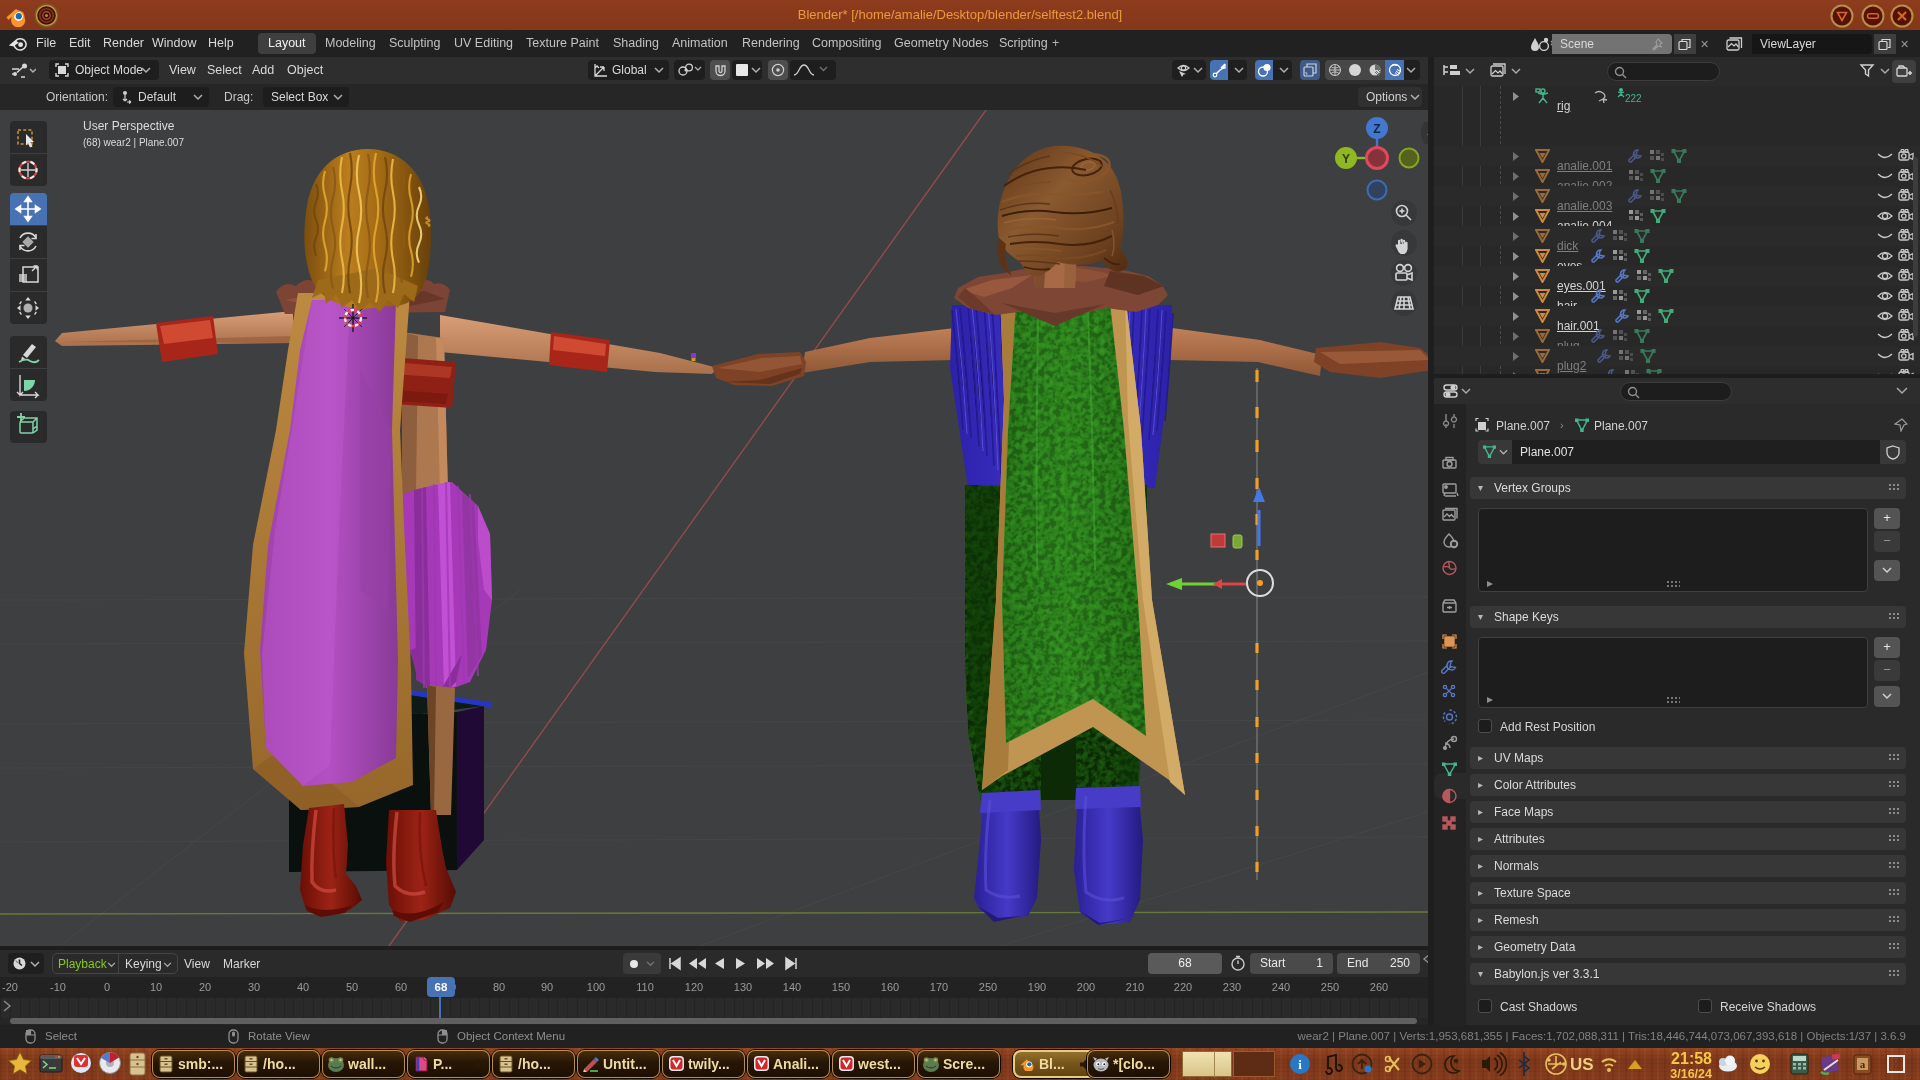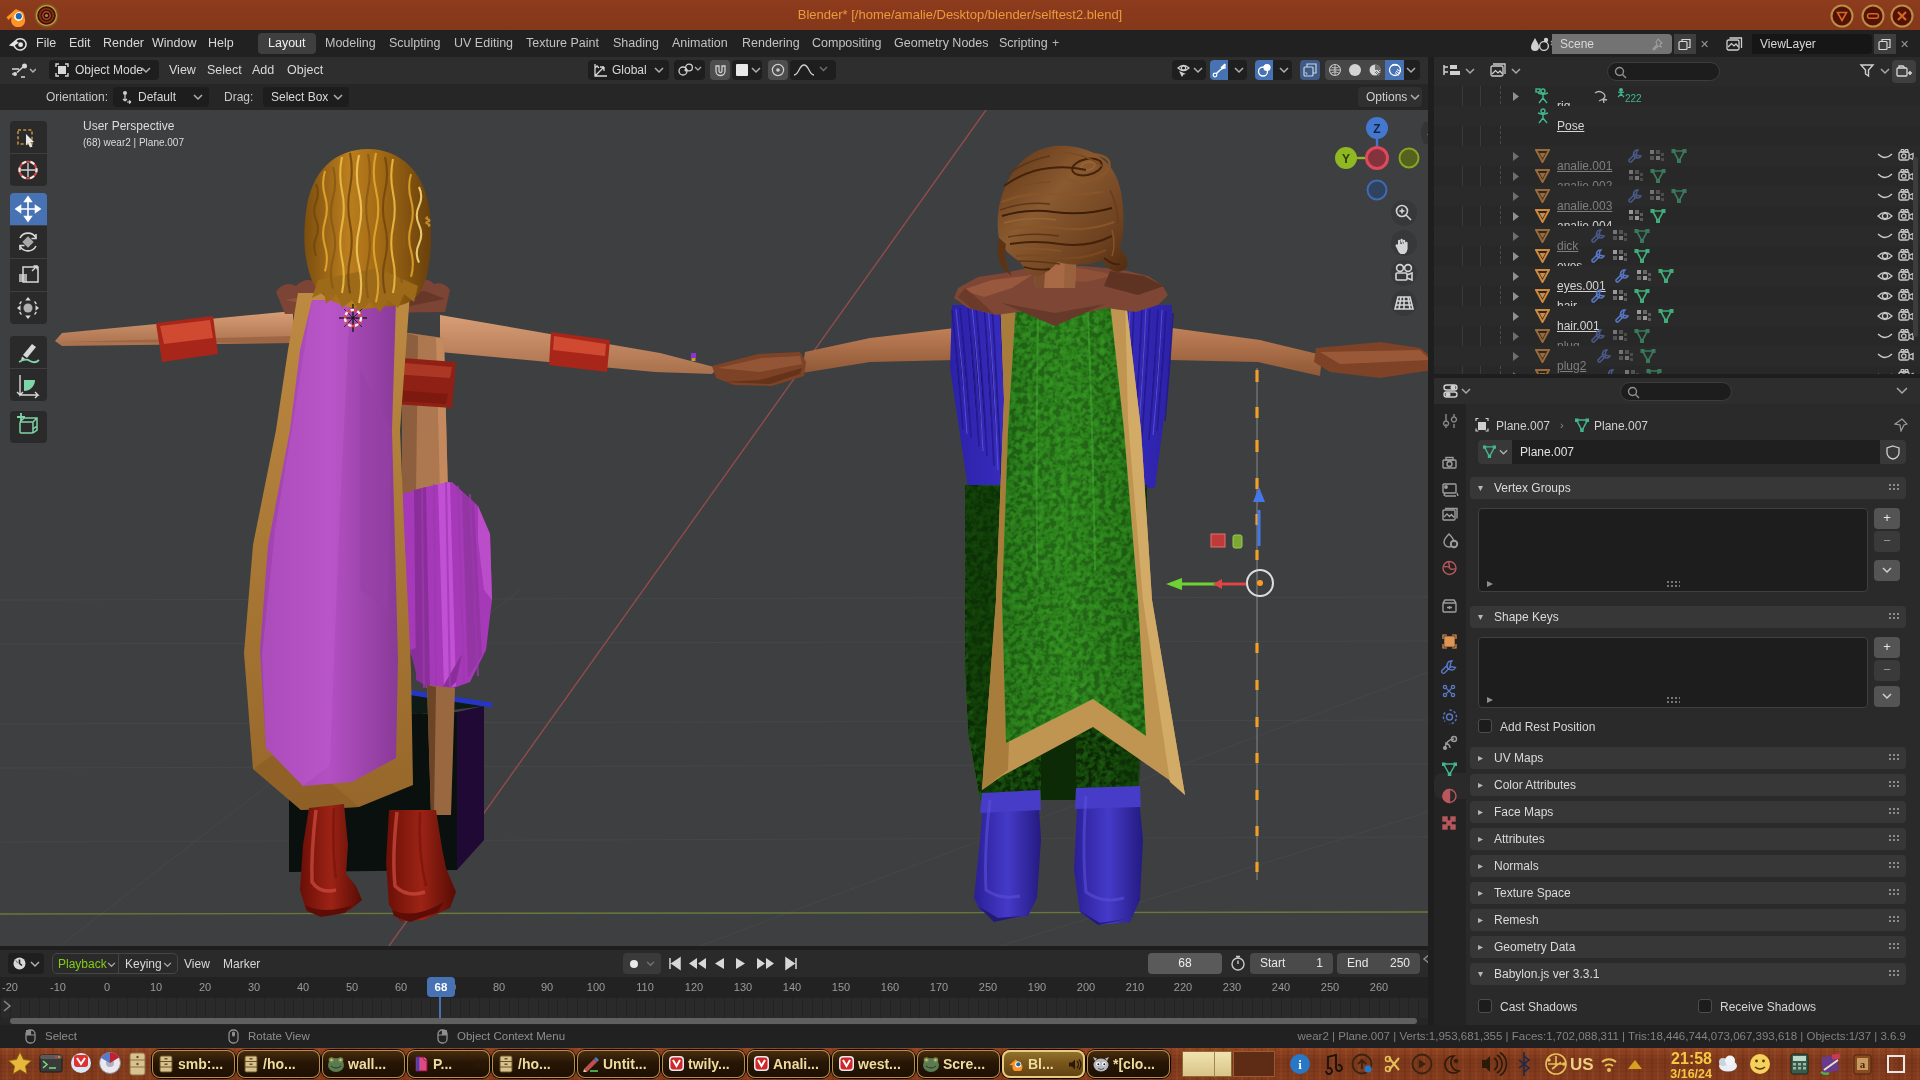--- a/index.html
+++ b/index.html
@@ -73,21 +73,21 @@
   #taskbar::before { content:""; position:absolute; left:0; top:0; width:100%; height:100%;
     background-image:repeating-linear-gradient(90deg, rgba(40,10,0,.10) 0 2px, transparent 2px 6px,
       rgba(255,200,120,.05) 6px 8px, transparent 8px 13px),
       repeating-linear-gradient(0deg, rgba(0,0,0,.06) 0 1px, transparent 1px 4px); }
   .taskbtn { position:absolute; top:2px; height:28px; border-radius:8px;
     background:linear-gradient(#4a2e11,#271605 45%,#1c0f02);
     border:1px solid #21ersdf; box-shadow:0 0 0 1px #100800, inset 0 0 0 1px #b78f4a;
     color:#efdc9e; font-weight:bold; font-size:14px; }
   .taskbtn .lbl { position:absolute; left:26px; top:6px; white-space:nowrap; }
   .taskbtn.active { background:linear-gradient(#96772f,#79571c 45%,#5e3f10);
-    box-shadow:0 0 0 1px #100800, inset 0 0 0 2px #e8cc80; }
+    box-shadow:0 0 0 1px #100800, inset 0 0 0 2px #e8cc80;margin-left:11px; }
 </style>
 </head>
 <body>
 <div id="page">
   <div id="titlebar" class="abs">
     <svg class="abs" style="left:5px;top:4px" width="23" height="23" viewBox="0 0 23 23">
       <path d="M2 13 L10 6 L16 10 A7 7 0 1 1 7 13 L3 16 Z" fill="#ff9427"></path>
       <circle cx="13.5" cy="12.5" r="6" fill="#ff9427"></circle>
       <circle cx="13.5" cy="12.5" r="4.4" fill="#fff"></circle>
       <circle cx="13.8" cy="12.2" r="3.1" fill="#1a6bb0"></circle>
@@ -746,29 +746,20 @@
         <div class="nm" style="left:123px;color:#d4d4d4">rig</div>
         <svg class="abs" style="left:160px;top:3px" width="18" height="14" viewBox="0 0 18 14">
           <path d="M1,4 q4,-3 8,0 q4,3 0,6 l-4,2 m4,-2 l1,4 m-1,-4 l4,1" stroke="#b8b8b8" stroke-width="1.3" fill="none"></path>
         </svg>
         <svg class="abs" style="left:182px;top:1px" width="30" height="18" viewBox="0 0 30 18">
           <circle cx="5" cy="3" r="2" fill="#43b78c"></circle>
           <path d="M5,5 v4 M5,7 l-3,3 M5,7 l3,3 M5,6 l-3,-1 M5,6 l3,-1" stroke="#43b78c" stroke-width="1.2" fill="none"></path>
           <text x="9" y="15" font-size="10" fill="#43b78c" font-family="Liberation Sans">222</text>
         </svg>
       </div>
-    <div class="orow" style="top:49px; background:#2a2a2a;">
-        <svg class="abs" style="left:101px;top:2px" width="16" height="16" viewBox="0 0 16 16">
-          <g stroke="#43b78c" stroke-width="1.4" fill="none">
-            <circle cx="8" cy="3" r="2"></circle>
-            <path d="M8,5 v5 M8,10 l-4,5 M8,10 l4,5 M8,6.5 l-5,-1.5 M8,6.5 l5,-1.5"></path>
-          </g>
-        </svg>
-        <div class="nm" style="left:123px;color:#d4d4d4">Pose</div>
-      </div>
     <div class="orow" style="top:89px; background:#2a2a2a;">
         <svg class="abs" style="left:78px;top:6px" width="8" height="9" viewBox="0 0 8 9">
           <path d="M1,0 L7,4.5 L1,9 Z" fill="#6e6e6e"></path>
         </svg>
         <svg class="abs" style="left:101px;top:3px" width="15" height="14" viewBox="0 0 15 14">
           <path d="M1,1 H14 L7.5,13 Z" fill="none" stroke="#9a6a38" stroke-width="2"></path>
           <path d="M4.5,4 h6 L7.5,9.5 Z" fill="#9a6a38"></path>
         </svg>
         <div class="nm" style="left:123px;color:#7f7f7f">analie.001</div>
         <svg class="abs" style="left:194px;top:3px" width="15" height="14" viewBox="0 0 15 14">

